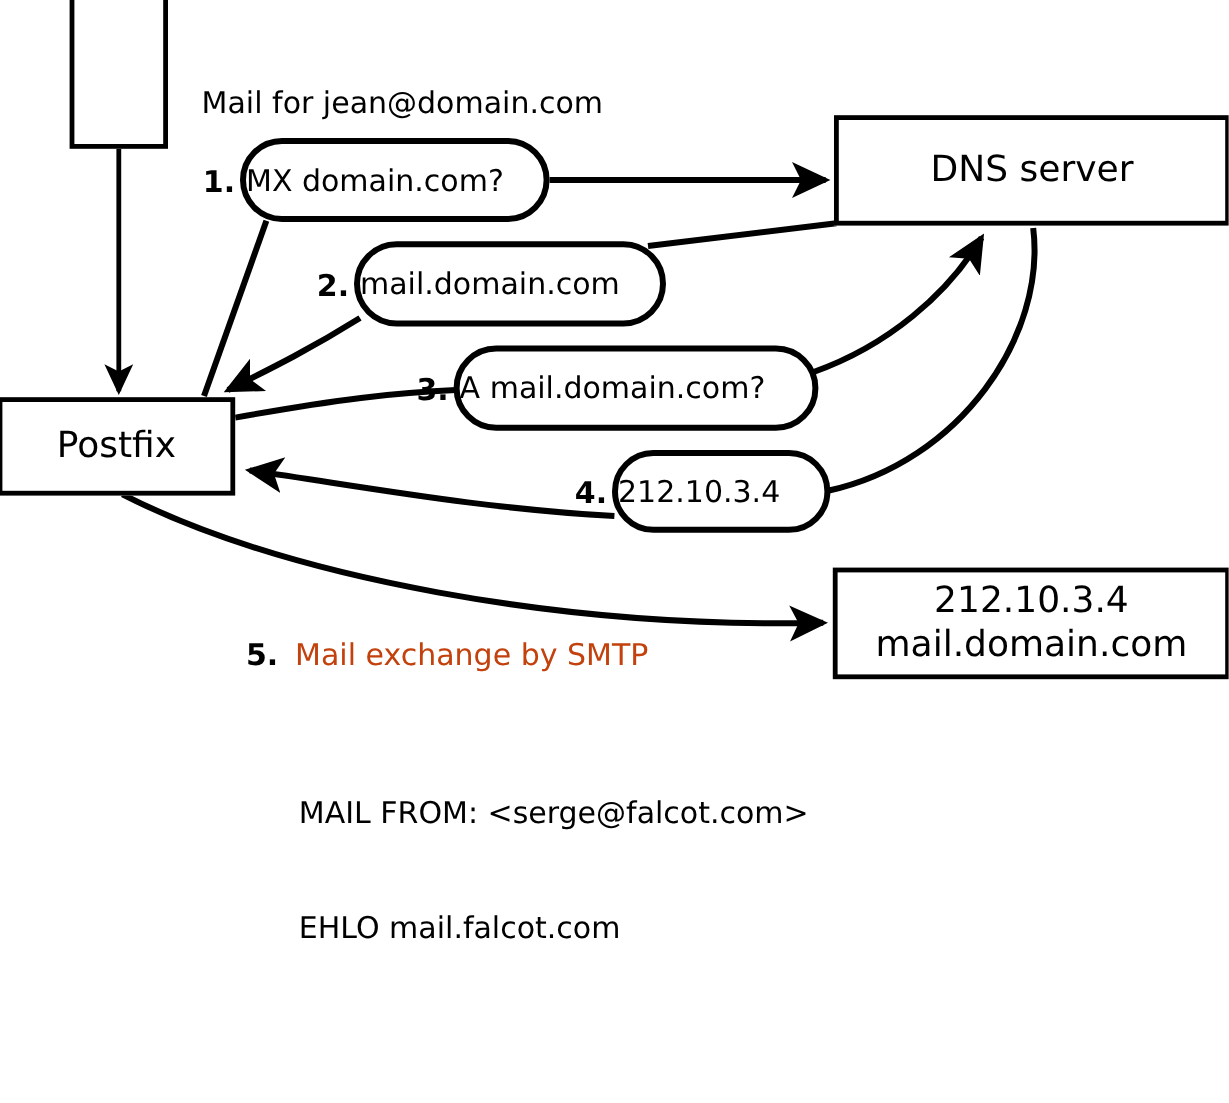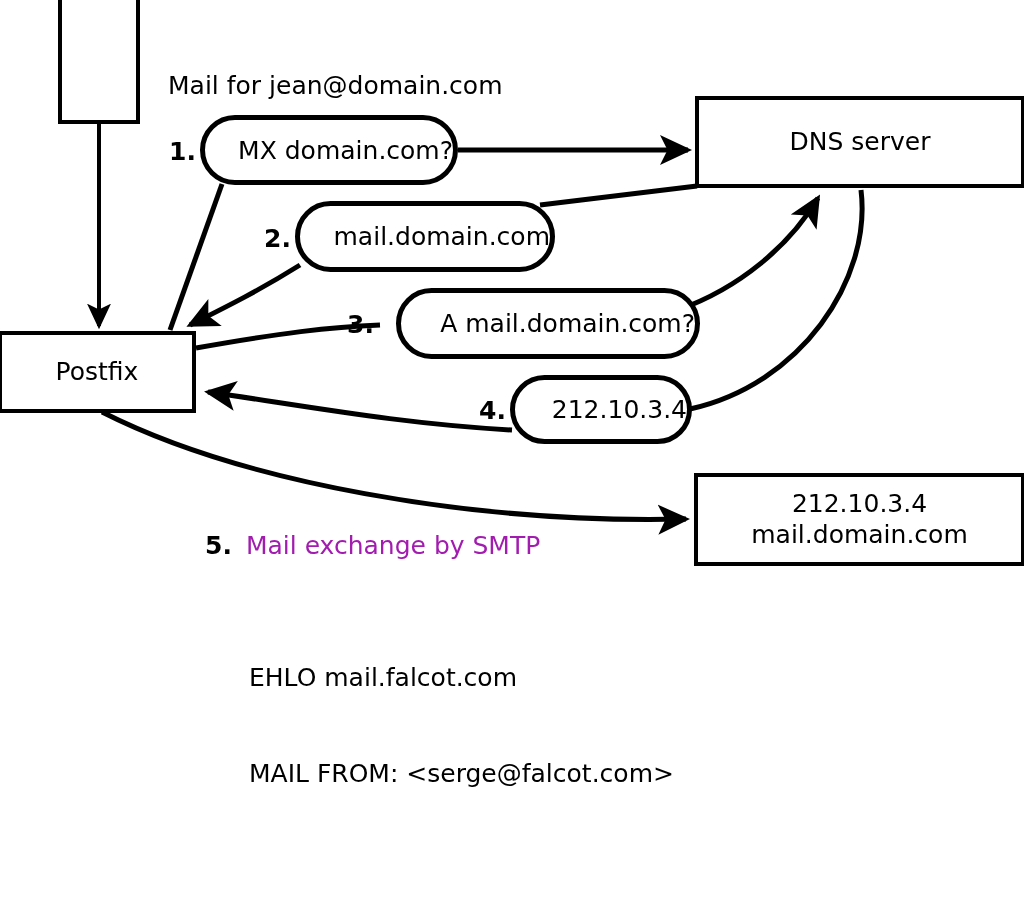--- a/index.html
+++ b/index.html
@@ -35,25 +35,25 @@
     justify-content: center;
     text-align: center;
   }
   .bubble {
     position: absolute;
     box-sizing: border-box;
     background: #ffffff;
     border: 5px solid #000000;
     display: flex;
     align-items: center;
-    justify-content: flex-end;
+    justify-content: flex-start;
     text-align: center;
   }
   .node-label {
-    font-size: 25px;
+    font-size: 30px;
     color: #000000;
     line-height: 1.22;
     white-space: nowrap;
   }
   .bubble-label {
     font-size: 25px;
     color: #000000;
     white-space: nowrap;
   }
   .step-num {
@@ -76,21 +76,21 @@
     align-items: baseline;
   }
   .step5-num {
     font-size: 25px;
     font-weight: bold;
     color: #000000;
     margin-right: 14px;
   }
   .step5-text {
     font-size: 25px;
-    color: #a21caf;
+    color: #c2410c;
     white-space: nowrap;
   }
   .smtp-block {
     position: absolute;
     font-size: 25px;
     color: #000000;
     line-height: 32px;
     white-space: pre;
   }
   .smtp-line {
@@ -155,37 +155,37 @@
   <div class="bubble" style="left:200px; top:115px; width:258px; height:70px; border-radius:35px;">
     <span class="bubble-label">MX domain.com?</span>
   </div>
 
   <div class="step-num" style="left:264px; top:224px;">2.</div>
   <div class="bubble" style="left:295px; top:201px; width:260px; height:71px; border-radius:36px;">
     <span class="bubble-label">mail.domain.com</span>
   </div>
 
   <div class="step-num" style="left:347px; top:310px;">3.</div>
-  <div class="bubble" style="left:396px; top:288px; width:304px; height:71px; border-radius:36px;">
+  <div class="bubble" style="left:378px; top:288px; width:304px; height:71px; border-radius:36px;">
     <span class="bubble-label">A mail.domain.com?</span>
   </div>
 
   <div class="step-num" style="left:479px; top:396px;">4.</div>
   <div class="bubble" style="left:510px; top:375px; width:182px; height:69px; border-radius:35px;">
     <span class="bubble-label">212.10.3.4</span>
   </div>
 
   <div class="step5-row" style="left:205px; top:531px;">
     <span class="step5-num">5.</span>
     <span class="step5-text">Mail exchange by SMTP</span>
   </div>
 
   <div class="smtp-block" style="left:249px; top:598px;">
+    <span class="smtp-line">MAIL FROM: &lt;serge@falcot.com&gt;</span>
     <span class="smtp-line">EHLO mail.falcot.com</span>
-    <span class="smtp-line">MAIL FROM: &lt;serge@falcot.com&gt;</span>
     
     
     
     
     
     
     
   </div>
 
 </div>

